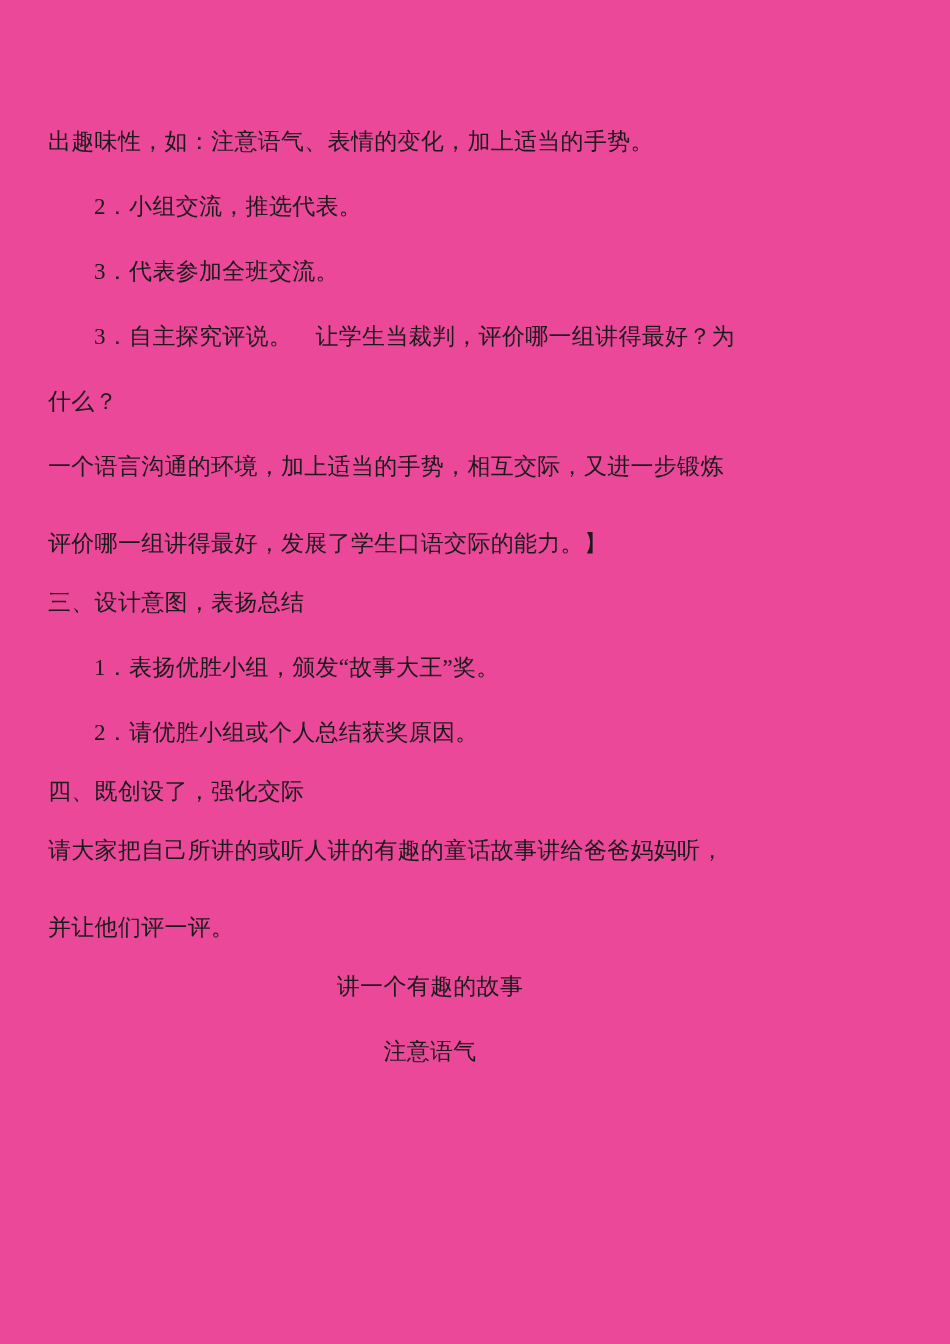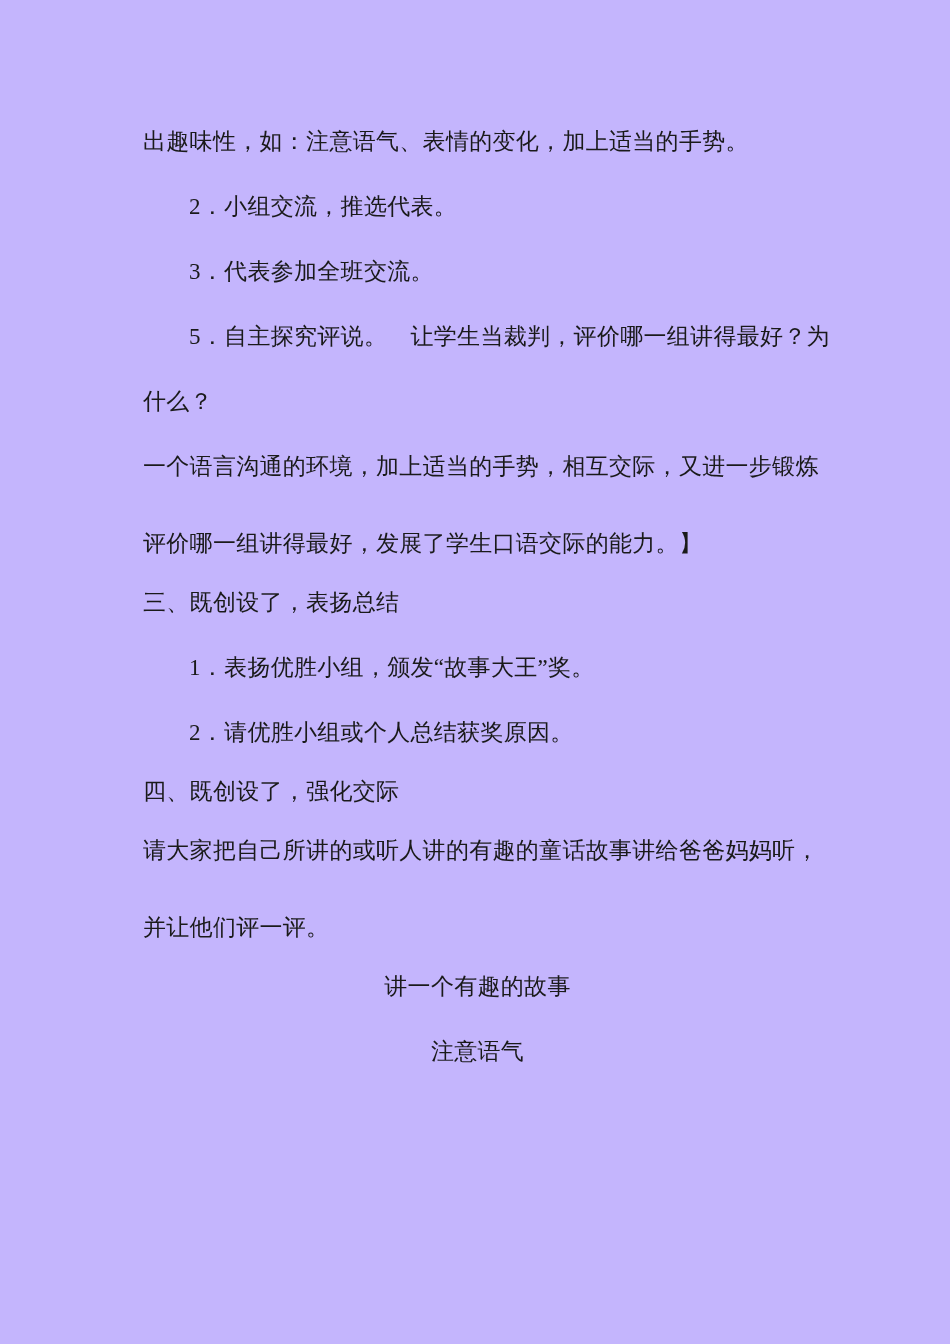--- a/index.html
+++ b/index.html
@@ -30,30 +30,30 @@
     letter-spacing: 0.3px;
   }
   .line.gap-wide   { margin-bottom: 51px; }
   .line.gap-narrow { margin-bottom: 33px; }
   .line.indent     { padding-left: 46px; }
   .line.center     { text-align: center; white-space: normal; }
 </style>
 </head>
 <body>
 
-<div class="page" style="background: #c4b5fd; color: rgb(26, 26, 26);">
+<div class="page" style="background: #ec4899; color: rgb(26, 26, 26); padding-left: 48px;">
   <div class="doc-body">
       <div class="line gap-normal">出趣味性，如：注意语气、表情的变化，加上适当的手势。</div>
       <div class="line indent gap-normal">2．小组交流，推选代表。</div>
       <div class="line indent gap-normal">3．代表参加全班交流。</div>
-      <div class="line indent gap-normal">5．自主探究评说。　让学生当裁判，评价哪一组讲得最好？为</div>
+      <div class="line indent gap-normal">3．自主探究评说。　让学生当裁判，评价哪一组讲得最好？为</div>
       <div class="line gap-normal">什么？</div>
       <div class="line gap-wide">一个语言沟通的环境，加上适当的手势，相互交际，又进一步锻炼</div>
       <div class="line gap-narrow">评价哪一组讲得最好，发展了学生口语交际的能力。】</div>
-      <div class="line gap-normal">三、既创设了，表扬总结</div>
+      <div class="line gap-normal">三、设计意图，表扬总结</div>
       <div class="line indent gap-normal">1．表扬优胜小组，颁发“故事大王”奖。</div>
       <div class="line indent gap-narrow">2．请优胜小组或个人总结获奖原因。</div>
       <div class="line gap-narrow">四、既创设了，强化交际</div>
       <div class="line gap-wide">请大家把自己所讲的或听人讲的有趣的童话故事讲给爸爸妈妈听，</div>
       <div class="line gap-narrow">并让他们评一评。</div>
       <div class="line center gap-normal">讲一个有趣的故事</div>
       <div class="line center gap-normal">注意语气</div>
     </div>
 </div>
 

